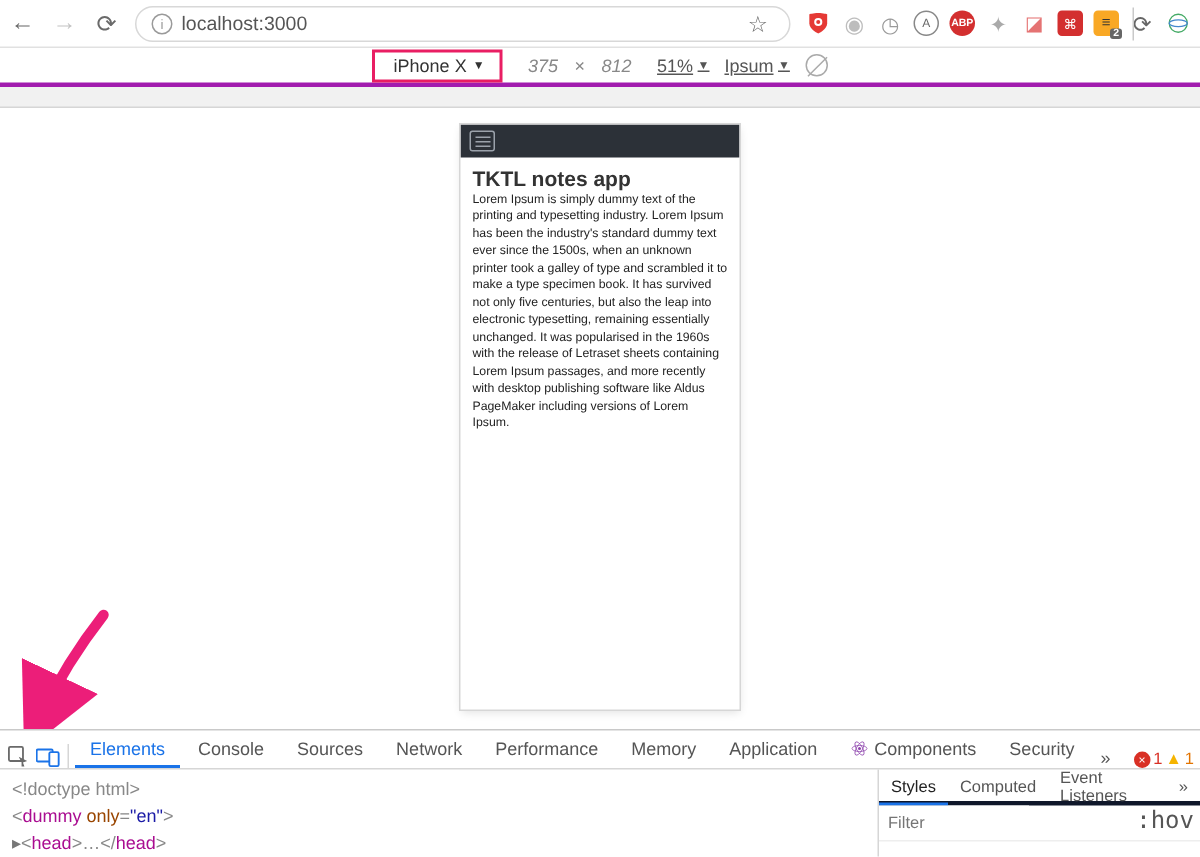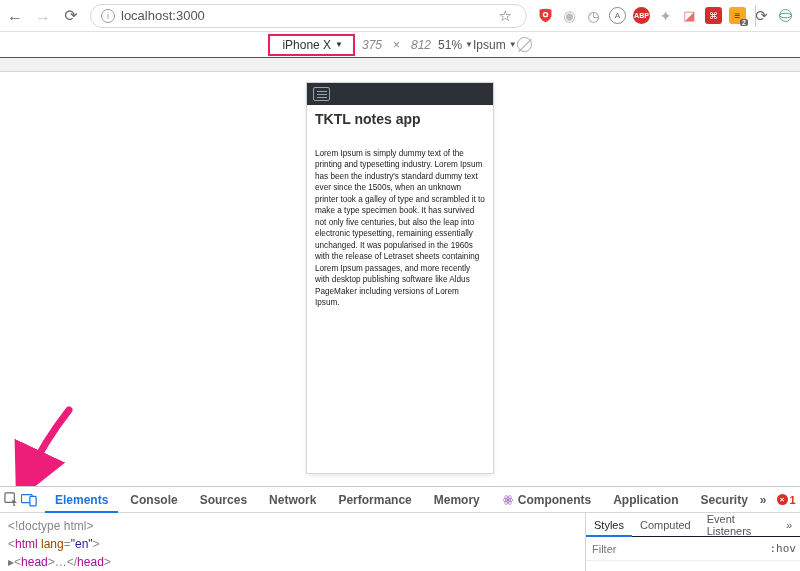--- a/index.html
+++ b/index.html
@@ -9,71 +9,71 @@
 .browser-bar { display: flex; align-items: center; height: 32px; padding: 0 6px; gap: 10px; border-bottom: 1px solid #e1e1e1; }
 .browser-bar .nav-icon { color: #6a6a6a; font-size: 16px; display: flex; align-items: center; justify-content: center; width: 18px; cursor: pointer; }
 .omnibox { flex: 1; display:flex; align-items:center; height:24px; border:1px solid #d8d8d8; border-radius:14px; padding:0 10px; gap:6px; color:#555; font-size:13px; }
 .omnibox .info { width:14px;height:14px;border:1px solid #9a9a9a;border-radius:50%;display:flex;align-items:center;justify-content:center;font-size:9px;color:#9a9a9a;}
 .ext-icons { display:flex; gap:7px; align-items:center; }
 .ext { width:17px;height:17px;border-radius:3px;display:flex;align-items:center;justify-content:center;font-size:10px;color:#fff; position:relative;}
 .badge{position:absolute;bottom:-2px;right:-2px;background:#666;color:#fff;font-size:7px;padding:0 2px;border-radius:2px;}
 .star { color:#6a6a6a; font-size:15px; margin:0 4px;}
 
 
-.device-bar { height:26px; background:#fff; border-bottom:1px solid #a21caf; display:flex; align-items:center; justify-content:center; font-size:12px; color:#555;}
+.device-bar { height:26px; background:#fff; border-bottom:3px solid #a21caf; display:flex; align-items:center; justify-content:center; gap:10px; font-size:12px; color:#555;}
 .device-pill { border:2px solid #e91e63; padding:2px 10px 2px 12px; color:#333; display:flex; align-items:center; gap:4px;}
 .caret { font-size:8px; }
 .dim { display:flex; gap:4px; align-items:center; color:#888;}
 .dim .box { width:34px; text-align:center;font-style:italic;}
-.zoom,.online{display:flex;align-items:center;gap:3px;}
+.zoom,.online{display:flex;align-items:center;gap:3px;text-decoration:underline;}
 .rotate{width:15px;height:15px;border-radius:50%;border:1px solid #aaa;position:relative;}
 .rotate:after{content:"";position:absolute;width:18px;height:1px;background:#aaa;top:7px;left:-2px;transform:rotate(-45deg);}
 
 .ruler { height:14px; background:#f1f1f1; border-bottom:1px solid #d6d6d6;}
 
 
 .viewport-area { position:absolute; top:72px; left:0; right:0; bottom:85px; background:#fff; display:flex; justify-content:center; padding-top:11px;}
 .phone { width:186px; height:390px; background:#fff; box-shadow:0 0 0 1px #d6d6d6, 0 2px 6px rgba(0,0,0,.12); overflow:hidden;}
 .phone-nav { height:22px; background:#2c3138; display:flex; align-items:center; padding:0 6px;}
 .burger{width:17px;height:14px;border:1px solid #9ba2ab;border-radius:2px;display:flex;flex-direction:column;justify-content:center;gap:2px;align-items:center;}
 .burger div{width:10px;height:1px;background:#9ba2ab;}
 .phone-body{padding:6px 8px;}
-.phone-body h2{font-size:14px;font-weight:700;margin-bottom:21px;}
+.phone-body h2{font-size:14px;font-weight:700;margin-bottom:0;}
 .phone-body p{font-size:8.2px;line-height:1.4;color:#222;}
 .phone-body em{display:block;font-size:8.2px;font-style:italic;margin-top:10px;color:#333;}
 
 
 .arrow { position:absolute; left:14px; top:402px; pointer-events:none;}
 
 
 .devtools { position:absolute; left:0; right:0; bottom:0; height:85px; background:#fff; border-top:1px solid #c9c9c9; display:flex; flex-direction:column;}
-.dt-tabs { display:flex; align-items:center; height:26px; border-bottom:1px solid #d6d6d6; padding:0 4px; gap:2px; font-size:12px; color:#555;font-weight:bold;}
+.dt-tabs { display:flex; align-items:flex-end; height:26px; border-bottom:1px solid #d6d6d6; padding:0 4px; gap:2px; font-size:12px; color:#555;}
 .dt-tabs .iconbtn{width:22px;display:flex;align-items:center;justify-content:center;}
 .dt-tabs .tab{padding:0 10px;height:26px;display:flex;align-items:center;}
 .dt-tabs .tab.active{color:#1a73e8;box-shadow:inset 0 -2px 0 #1a73e8;}
 .dt-tabs .spacer{flex:1;}
 .dt-tabs .errpill{color:#d93025;font-size:11px;display:flex;align-items:center;gap:2px;margin-left:6px;}
 .dt-tabs .warnpill{color:#e37400;font-size:11px;display:flex;align-items:center;gap:2px;}
 .errdot{width:11px;height:11px;border-radius:50%;background:#d93025;color:#fff;font-size:8px;display:flex;align-items:center;justify-content:center;}
 .warntri{color:#f5b400;font-size:11px;}
 .react-icon{width:12px;height:12px;}
 
 .dt-body{flex:1;display:flex;}
 .dt-source{flex:1;padding:4px 8px;font-family:Menlo,Consolas,monospace;font-size:12px;line-height:1.5;color:#888;}
 .dt-source .kw{color:#aa0d91;}
 .dt-source .attr{color:#994500;}
 .dt-source .val{color:#1a1aa6;}
 .dt-source .arr{color:#777;}
 .dt-side{width:215px;border-left:1px solid #d6d6d6;display:flex;flex-direction:column;}
-.dt-side-tabs{display:flex;height:24px;border-bottom:1px solid #0f172a;font-size:11px;color:#555;align-items:center;}
+.dt-side-tabs{display:flex;height:24px;border-bottom:3px solid #0f172a;font-size:11px;color:#555;}
 .dt-side-tabs .stab{padding:0 8px;height:24px;display:flex;align-items:center;}
 .dt-side-tabs .stab.active{color:#222;box-shadow:inset 0 -2px 0 #1a73e8;}
-.dt-side-filter{display:flex;align-items:center;height:24px;border-bottom:1px solid #eee;}
+.dt-side-filter{display:flex;height:24px;border-bottom:1px solid #eee;}
 .dt-side-filter input{border:none;padding:0 6px;font-size:11px;width:100px;outline:none;color:#888;}
-.dt-side-filter .hov{margin-left:auto;padding:0 4px;font-family:Menlo,monospace;font-size:11px;color:#555;}
+.dt-side-filter .hov{margin-left:auto;padding:0 4px;font-family:Menlo,monospace;font-size:16px;color:#555;}
 
 .vline{position:absolute;top:5px;right:44px;width:1px;height:22px;background:#c9c9c9;}
 </style>
 </head>
 <body>
 
 <div class="browser-bar">
   <span class="nav-icon">←</span>
   <span class="nav-icon" style="opacity:.4">→</span>
   <span class="nav-icon">⟳</span>
@@ -173,46 +173,46 @@
           <rect x="10" y="3" width="7" height="10.5" rx="1" fill="#fff" stroke="#1a73e8" stroke-width="1.4"></rect>
         </svg>
     </span>
     <span style="width:1px;height:16px;background:#d6d6d6;margin:0 2px;"></span>
     <span class="tab active">Elements</span>
     <span class="tab">Console</span>
     <span class="tab">Sources</span>
     <span class="tab">Network</span>
     <span class="tab">Performance</span>
     <span class="tab">Memory</span>
+    <span class="tab">Application</span>
     <span class="tab">
       <svg class="react-icon" viewBox="0 0 24 24" style="margin-right:4px">
           <circle cx="12" cy="12" r="2" fill="#8e44ad"></circle>
           <ellipse cx="12" cy="12" rx="10" ry="4" fill="none" stroke="#8e44ad" stroke-width="1"></ellipse>
           <ellipse cx="12" cy="12" rx="10" ry="4" fill="none" stroke="#8e44ad" stroke-width="1" transform="rotate(60 12 12)"></ellipse>
           <ellipse cx="12" cy="12" rx="10" ry="4" fill="none" stroke="#8e44ad" stroke-width="1" transform="rotate(-60 12 12)"></ellipse>
         </svg>
       <span>Components</span>
     </span>
-    <span class="tab">Application</span>
     <span class="tab">Security</span>
     <span class="iconbtn">»</span>
     <span class="spacer"></span>
     <span class="errpill">
         <span class="errdot">×</span>
         <span>1</span>
       </span>
     <span class="warnpill">
         <span class="warntri">▲</span>
         <span>1</span>
       </span>
   </div>
   <div class="dt-body">
     <div class="dt-source">
       <div>&lt;!doctype html&gt;</div>
-      <div>&lt;<span class="kw">html</span> <span class="attr">lang</span>=<span class="val">"en"</span>&gt;</div>
+      <div>&lt;<span class="kw">dummy</span> <span class="attr">only</span>=<span class="val">"en"</span>&gt;</div>
       <div><span class="arr">▸</span>&lt;<span class="kw">head</span>&gt;…&lt;/<span class="kw">head</span>&gt;</div>
     </div>
     <div class="dt-side">
       <div class="dt-side-tabs">
         <span class="stab active">Styles</span>
         <span class="stab">Computed</span>
         <span class="stab">Event Listeners</span>
         <span class="stab">»</span>
       </div>
       <div class="dt-side-filter">

